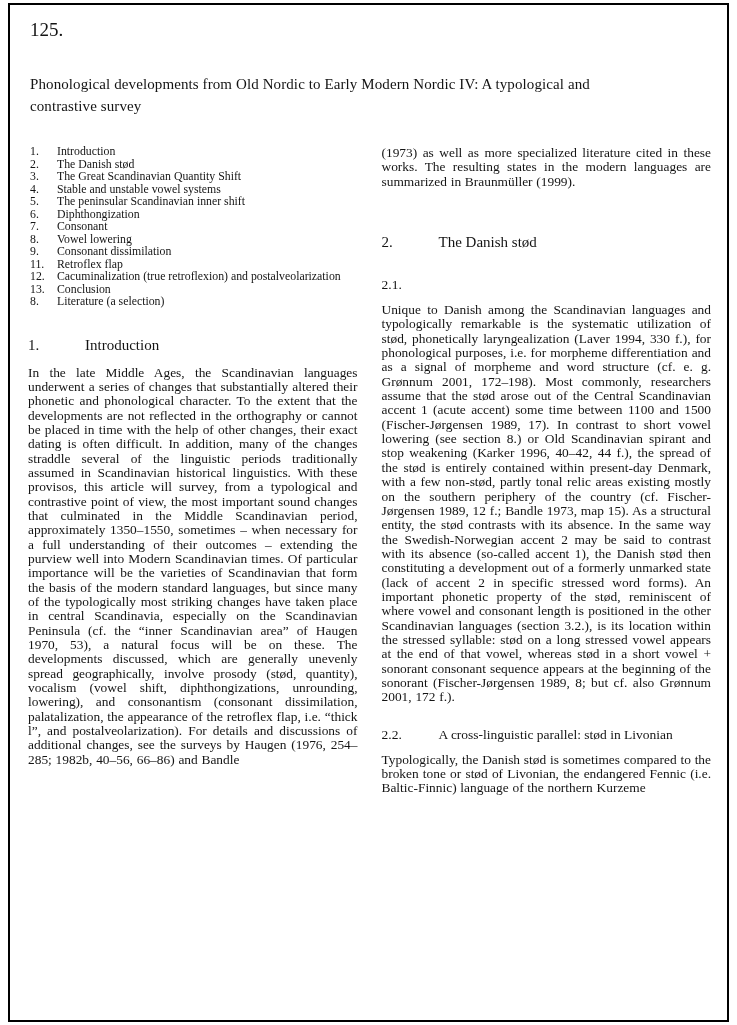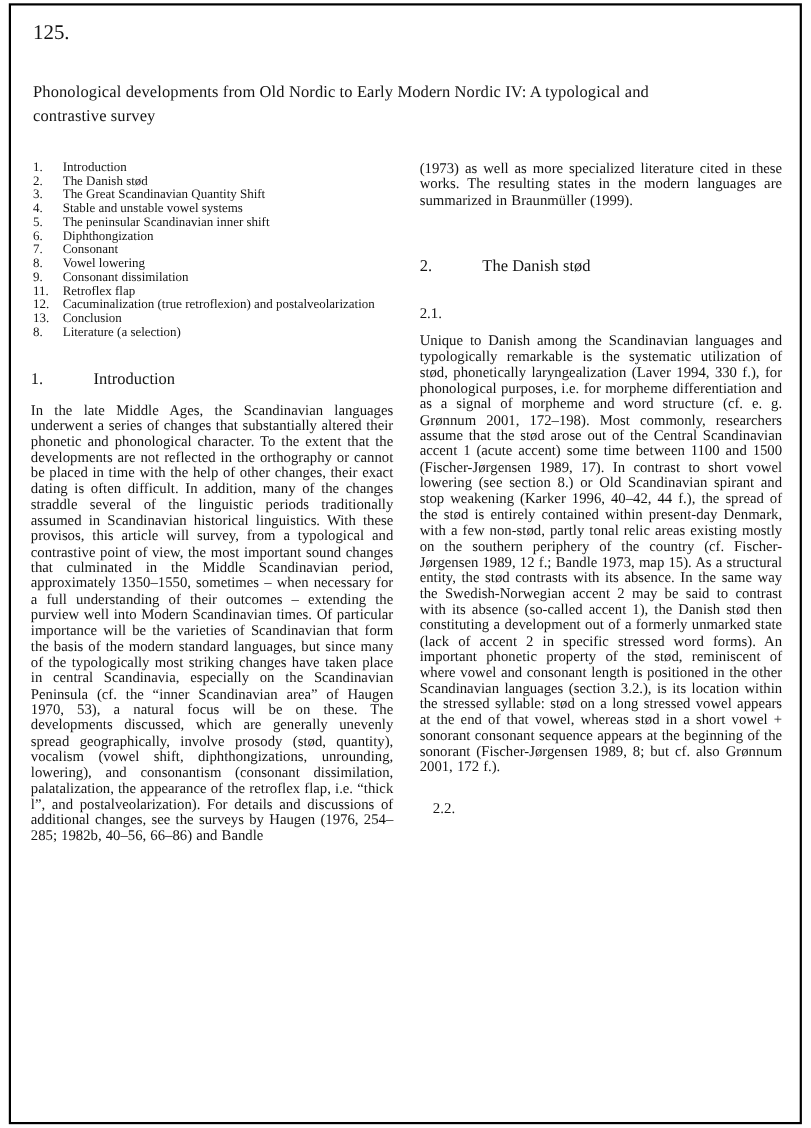--- a/index.html
+++ b/index.html
@@ -38,21 +38,21 @@
 
   p.body {
     font-size: 13.4px; line-height: 14.35px;
     text-align: justify; word-spacing: 0.4px;
   }
 
   #s1-heading  { margin: 28px 0 12px; }
   #cont-para   { margin-top: 3px; }
   #s2-heading  { margin-top: 44px; }
   #s21-heading { margin: 26px 0 10px; }
-  #s22-heading { margin: 22px 12px 10px; }
+  #s22-heading { margin: 22px 0 10px; }
 </style>
 </head>
 <body>
 
 <div class="page">
 
   <div class="header">
     <span class="art-num">125.</span>
     <h1 class="art-title">Phonological developments from Old Nordic to Early Modern Nordic IV: A typological and contrastive survey</h1>
   </div>
@@ -134,18 +134,20 @@
       </h2>
 
       <h3 class="sub-h" id="s21-heading">
         <span class="hnum">2.1.</span>
       </h3>
 
       <p class="body">Unique to Danish among the Scandinavian languages and typologically remarkable is the systematic utilization of stød, phonetically laryngealization (Laver 1994, 330 f.), for phonological purposes, i.e. for morpheme differentiation and as a signal of morpheme and word structure (cf. e. g. Grønnum 2001, 172–198). Most commonly, researchers assume that the stød arose out of the Central Scandinavian accent 1 (acute accent) some time between 1100 and 1500 (Fischer-Jørgensen 1989, 17). In contrast to short vowel lowering (see section 8.) or Old Scandinavian spirant and stop weakening (Karker 1996, 40–42, 44 f.), the spread of the stød is entirely contained within present-day Denmark, with a few non-stød, partly tonal relic areas existing mostly on the southern periphery of the country (cf. Fischer-Jørgensen 1989, 12 f.; Bandle 1973, map 15). As a structural entity, the stød contrasts with its absence. In the same way the Swedish-Norwegian accent 2 may be said to contrast with its absence (so-called accent 1), the Danish stød then constituting a development out of a formerly unmarked state (lack of accent 2 in specific stressed word forms). An important phonetic property of the stød, reminiscent of where vowel and consonant length is positioned in the other Scandinavian languages (section 3.2.), is its location within the stressed syllable: stød on a long stressed vowel appears at the end of that vowel, whereas stød in a short vowel + sonorant consonant sequence appears at the beginning of the sonorant (Fischer-Jørgensen 1989, 8; but cf. also Grønnum 2001, 172 f.).</p>
 
       <h3 class="sub-h" id="s22-heading">
         <span class="hnum">2.2.</span>
+        <span class="htitle">A cross-linguistic parallel: stød in Livonian</span>
       </h3>
 
+      <p class="body">Typologically, the Danish stød is sometimes compared to the broken tone or stød of Livonian, the endangered Fennic (i.e. Baltic-Finnic) language of the northern Kurzeme</p>
     </div>
 
   </div>
 </div>
 
 </body></html>

